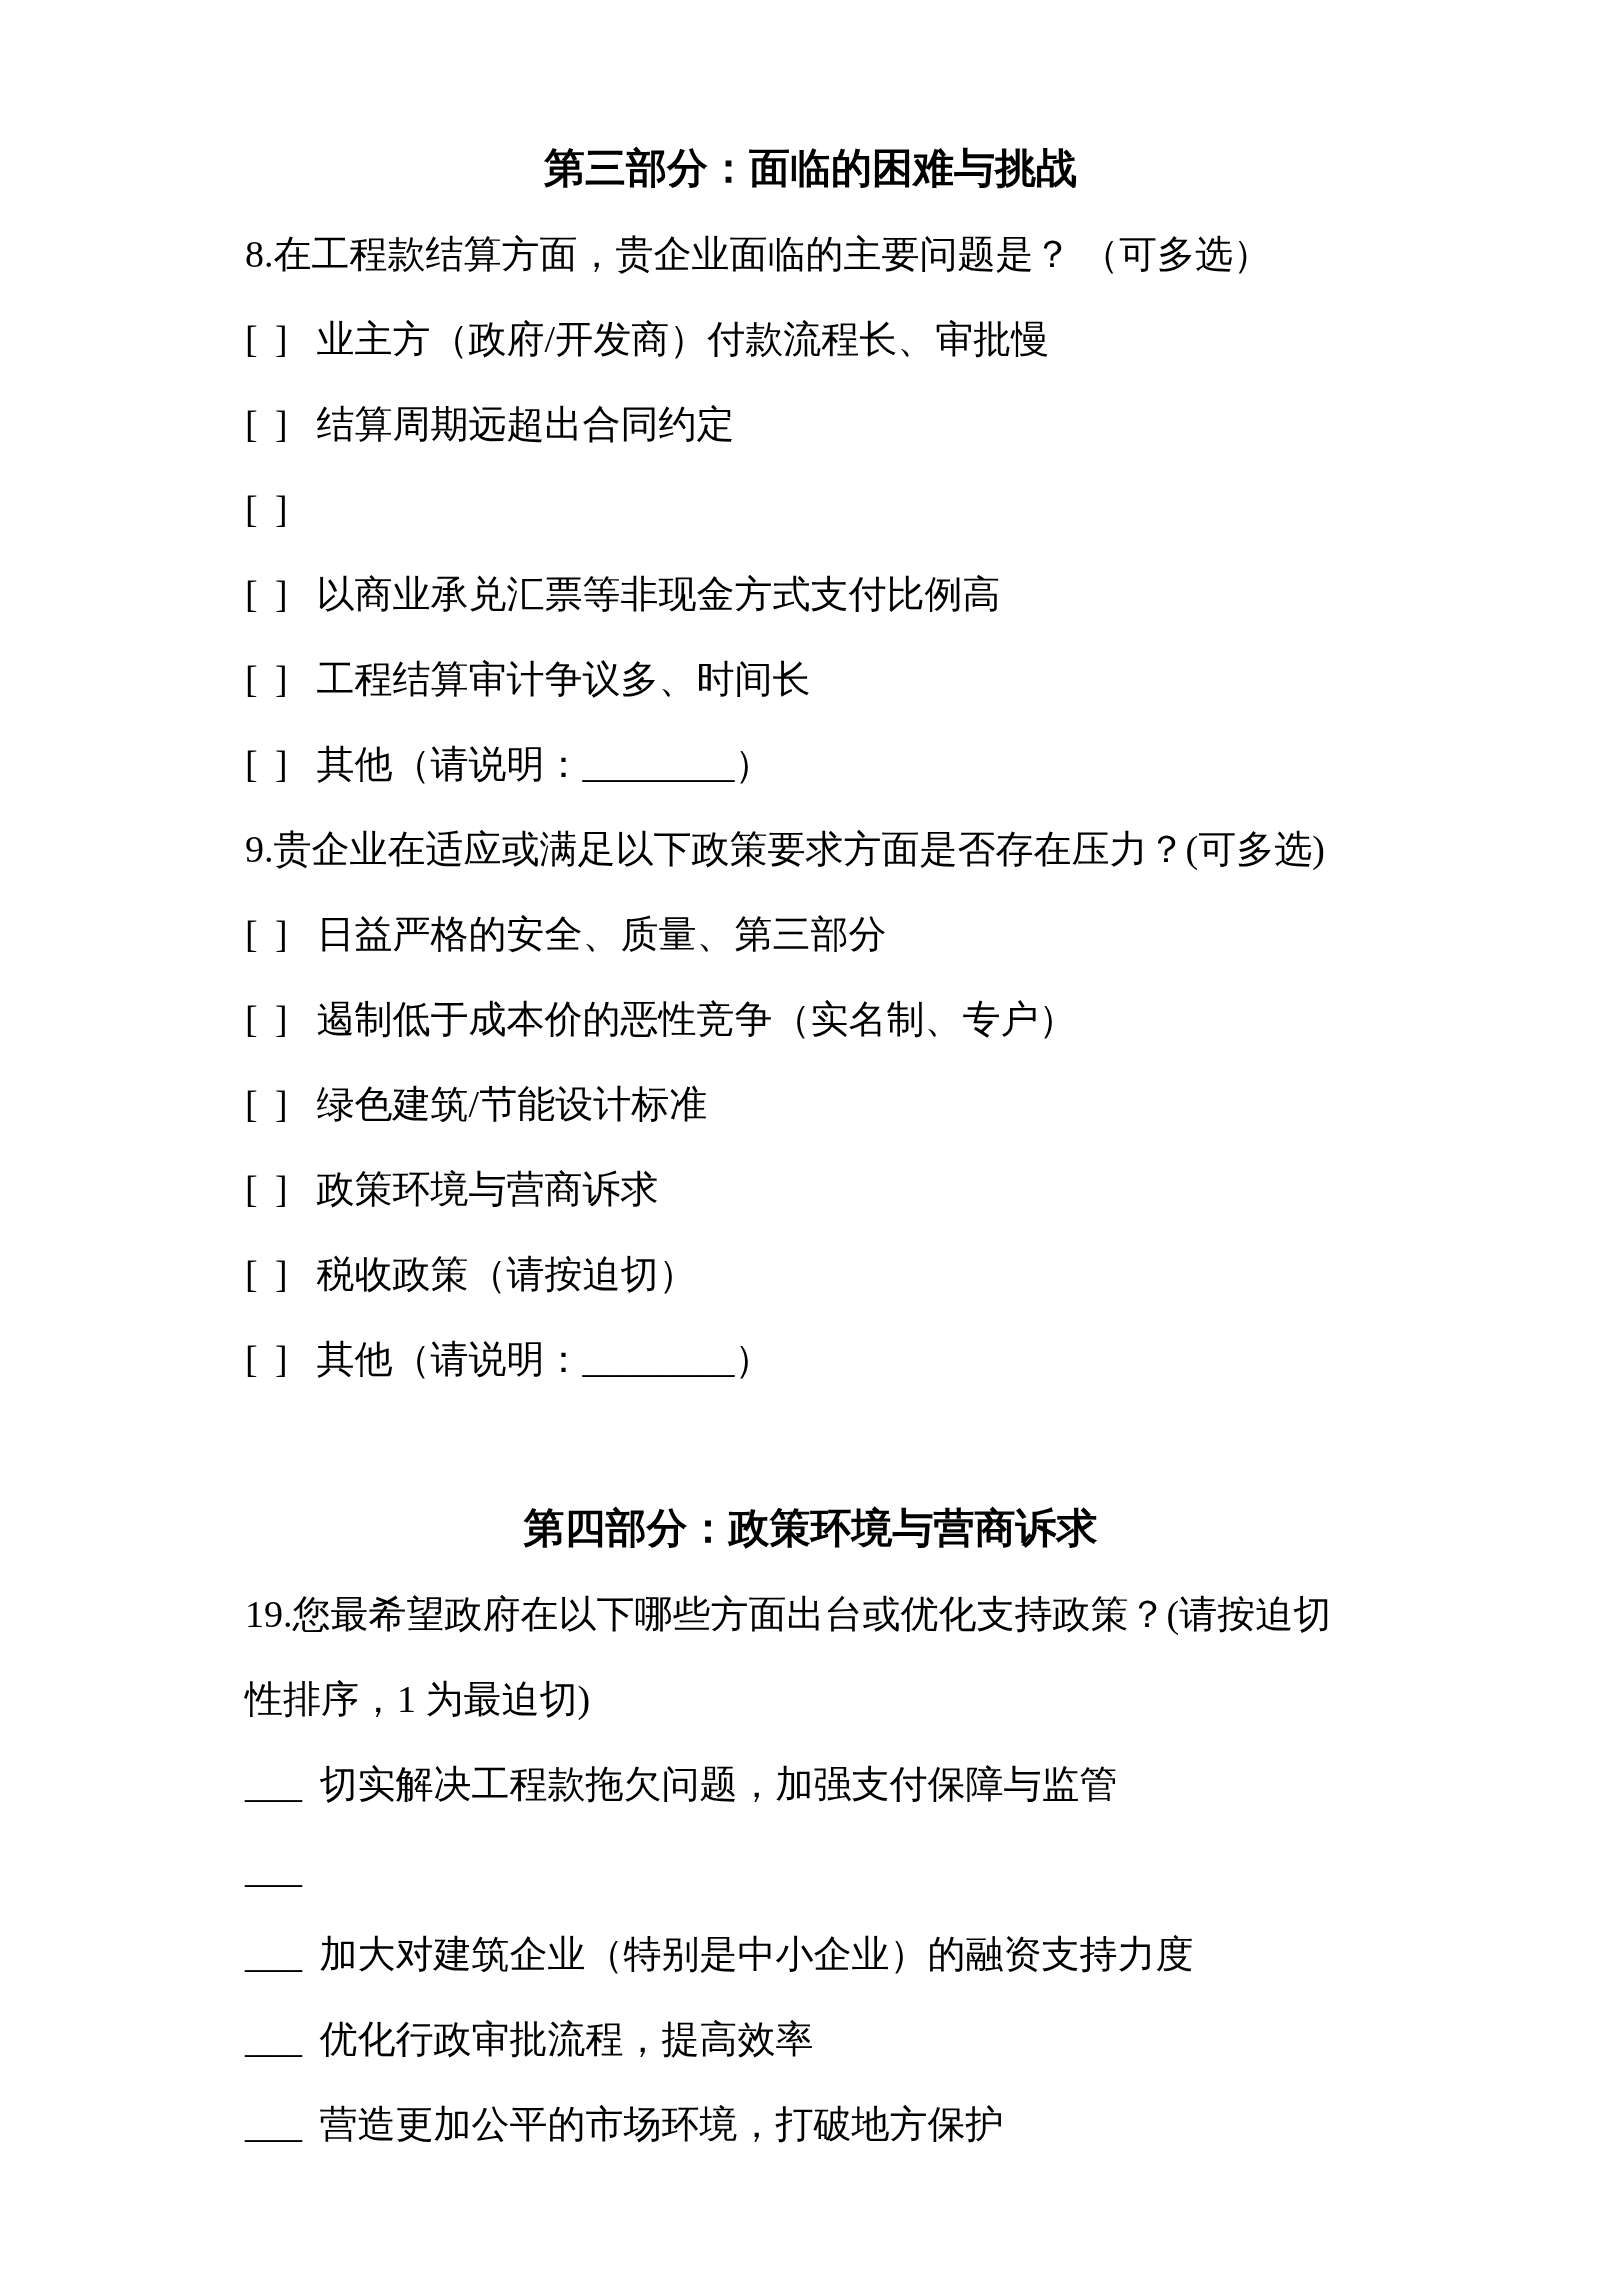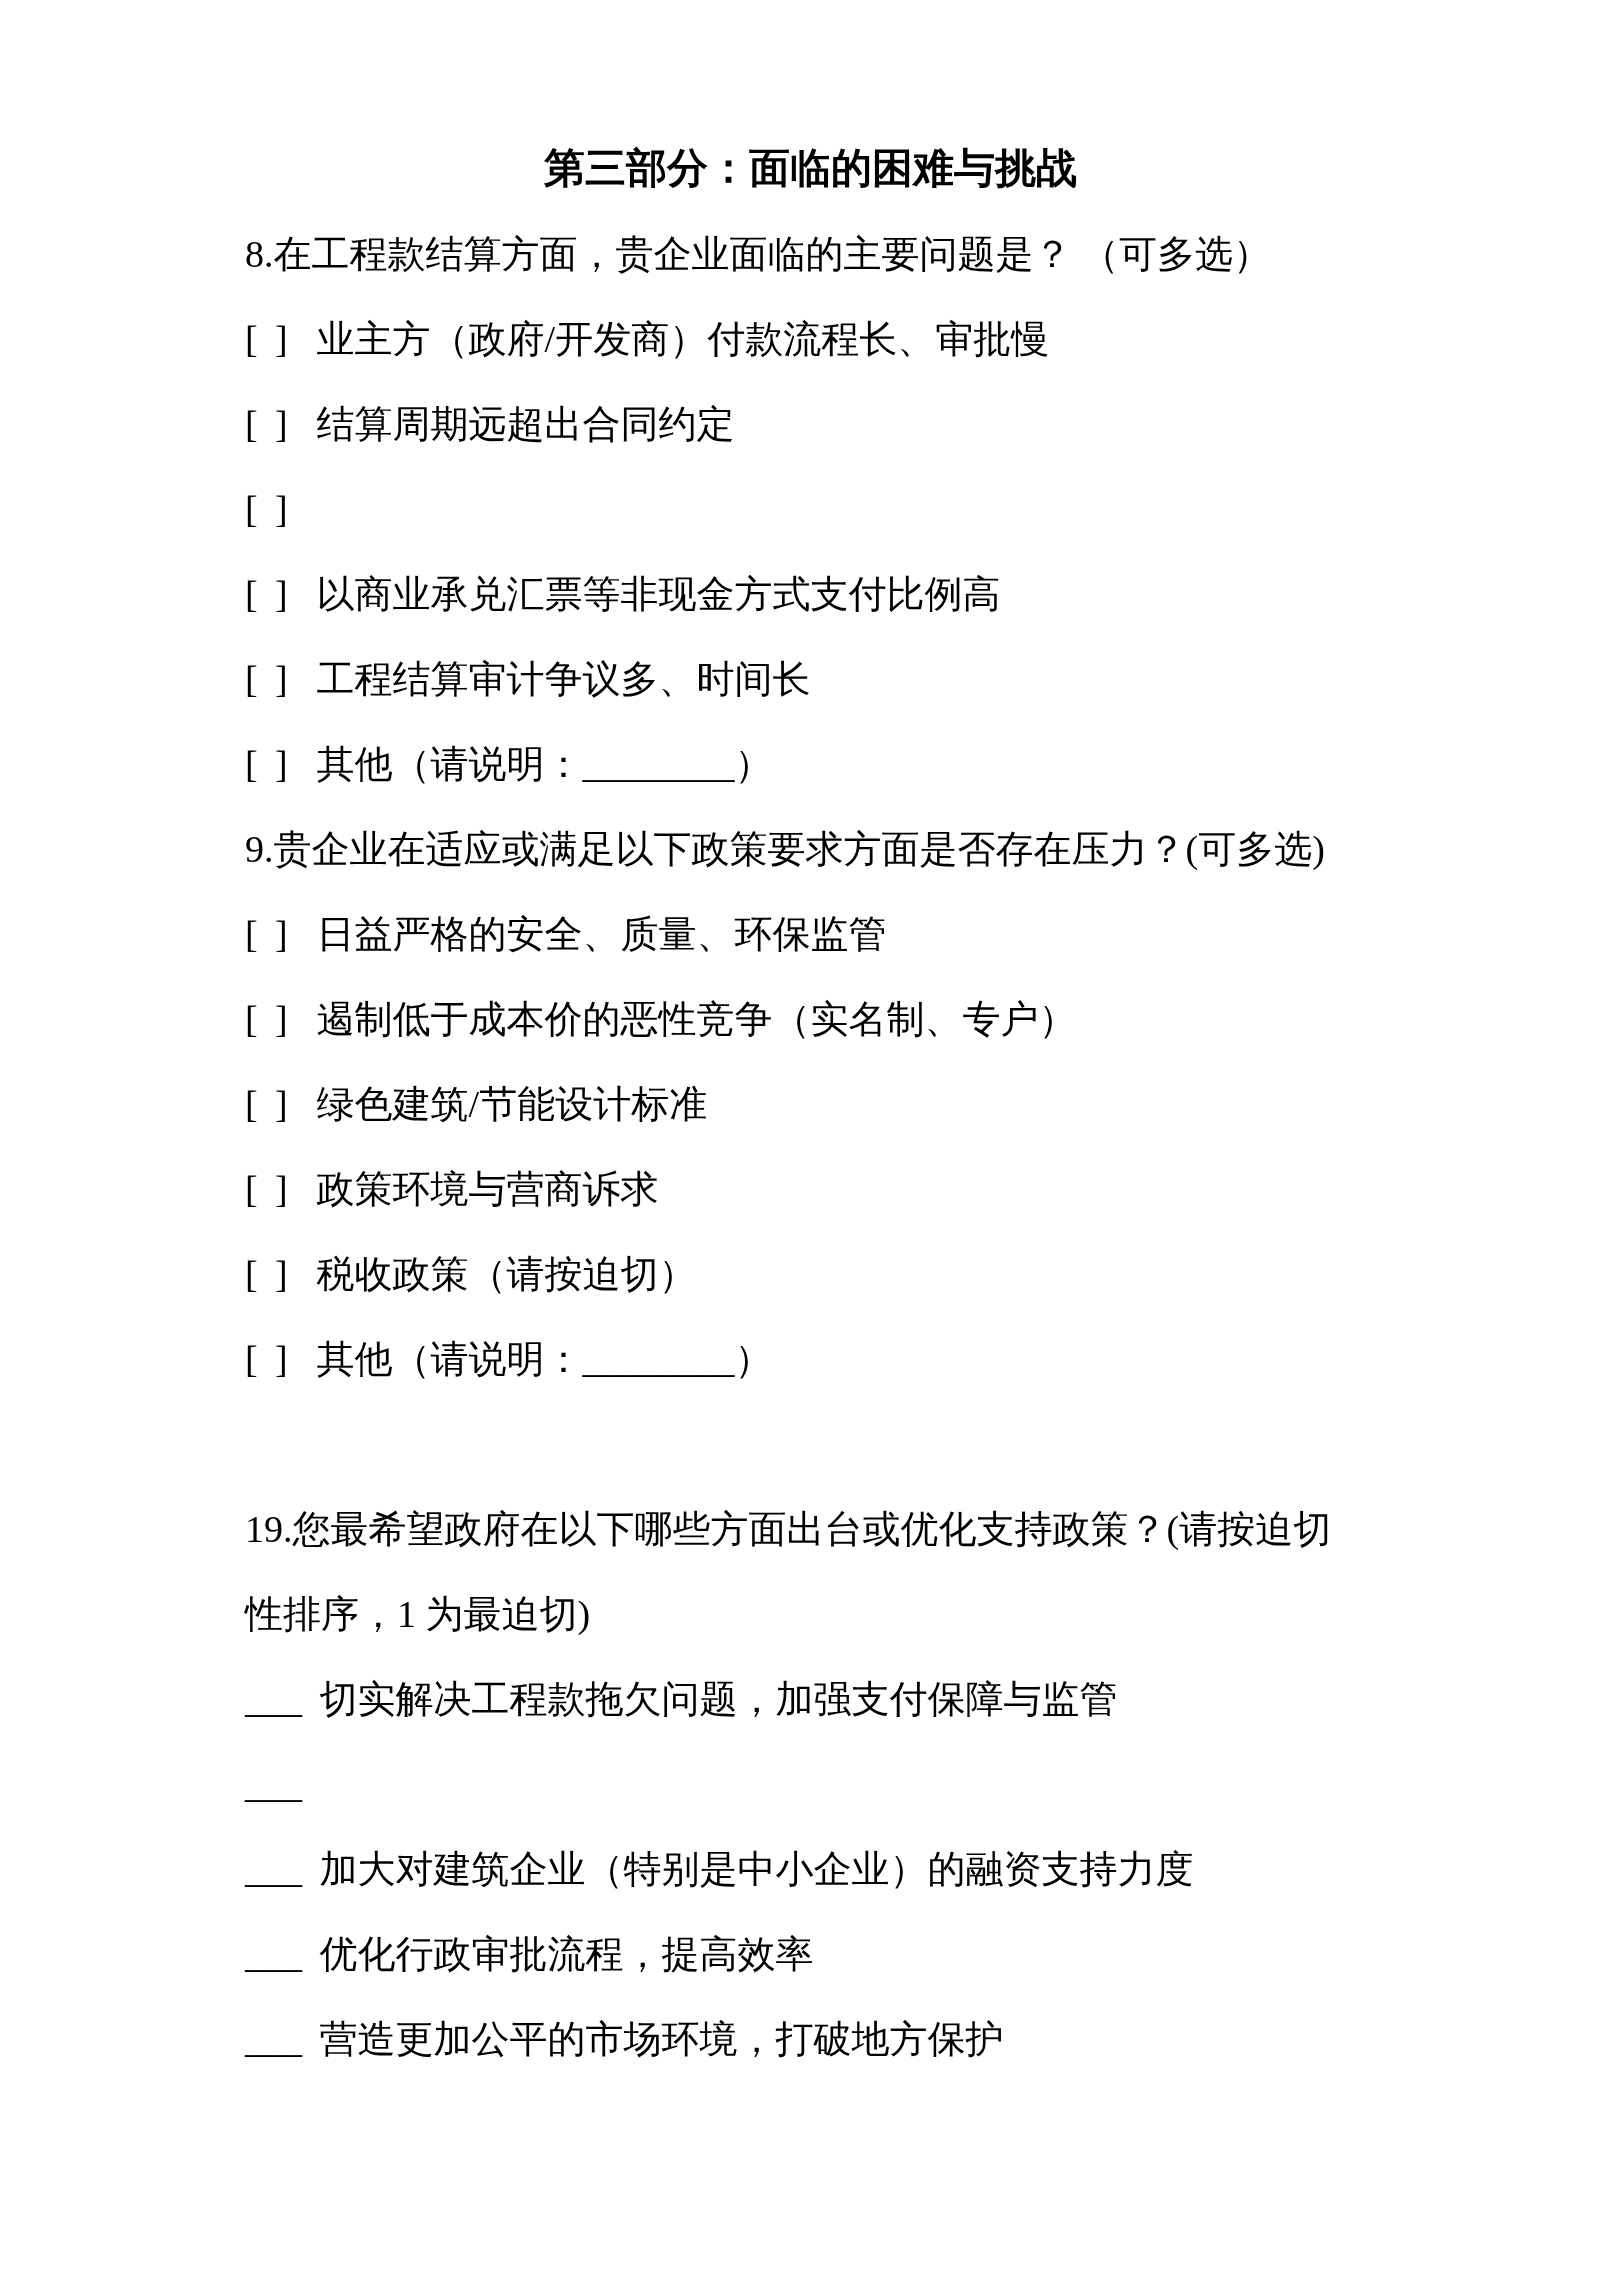--- a/index.html
+++ b/index.html
@@ -81,21 +81,21 @@
       <span class="cb">[ ]</span>
       <span>其他（请说明：________）</span>
     </div>
 
     <div class="line">
       <span>9.贵企业在适应或满足以下政策要求方面是否存在压力？(可多选)</span>
     </div>
 
     <div class="line option">
       <span class="cb">[ ]</span>
-      <span>日益严格的安全、质量、环保监管</span>
+      <span>日益严格的安全、质量、第三部分</span>
     </div>
     <div class="line option">
       <span class="cb">[ ]</span>
       <span>遏制低于成本价的恶性竞争（实名制、专户）</span>
     </div>
     <div class="line option">
       <span class="cb">[ ]</span>
       <span>绿色建筑/节能设计标准</span>
     </div>
     <div class="line option">
@@ -106,20 +106,23 @@
       <span class="cb">[ ]</span>
       <span>税收政策（请按迫切）</span>
     </div>
     <div class="line option">
       <span class="cb">[ ]</span>
       <span>其他（请说明：________）</span>
     </div>
 
     <div class="line"></div>
 
+    <div class="line title">
+      <span>第四部分：政策环境与营商诉求</span>
+    </div>
 
     <div class="line">
       <span>19.您最希望政府在以下哪些方面出台或优化支持政策？(请按迫切</span>
     </div>
     <div class="line">
       <span>性排序，1 为最迫切)</span>
     </div>
 
     <div class="line rank">
       <span class="rank-blank">___</span>

